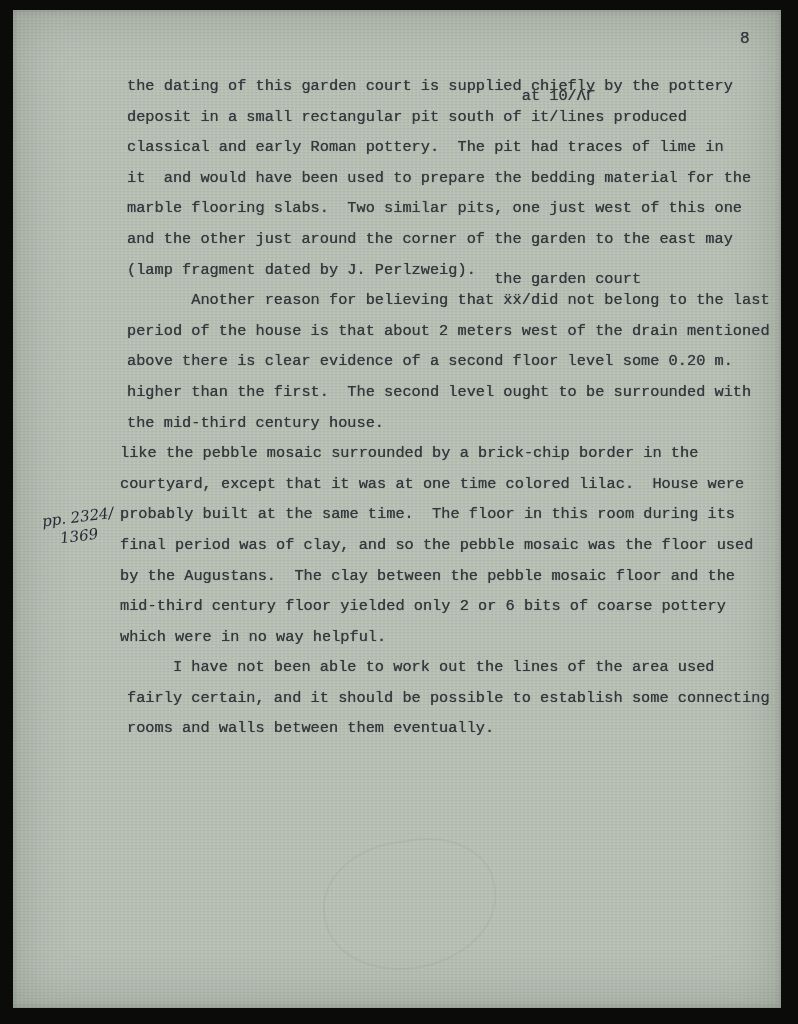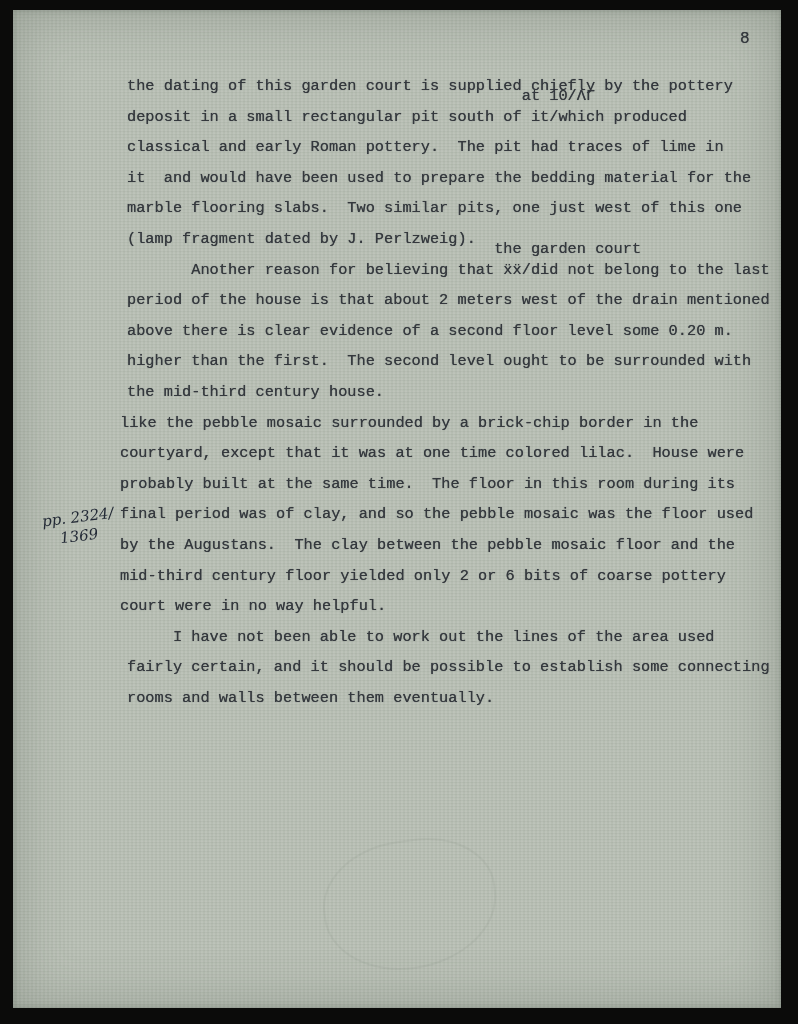--- a/index.html
+++ b/index.html
@@ -84,38 +84,39 @@
     <div class="page-number typed">8</div>
 
     <div class="margin-note">
       <div class="mn1">pp. 2324/</div>
       <div class="mn2">1369</div>
     </div>
 
     <div class="text-block typed">
         <div class="line normal">the dating of this garden court is supplied chiefly by the pottery</div>
         <div class="line insert">                                           at 10/ΛΓ</div>
-        <div class="line normal">deposit in a small rectangular pit south of it/which produced</div>
+        <div class="line normal">deposit in a small rectangular pit south of it/lines produced</div>
         <div class="line normal">classical and early Roman pottery.  The pit had traces of lime in</div>
         <div class="line normal">it  and would have been used to prepare the bedding material for the</div>
         <div class="line normal">marble flooring slabs.  Two similar pits, one just west of this one</div>
+        <div class="line normal">and the other just around the corner of the garden to the east may</div>
         <div class="line normal">(lamp fragment dated by J. Perlzweig).</div>
         <div class="line insert">                                        the garden court</div>
         <div class="line normal">       Another reason for believing that ẍẍ/did not belong to the last</div>
         <div class="line normal">period of the house is that about 2 meters west of the drain mentioned</div>
         <div class="line normal">above there is clear evidence of a second floor level some 0.20 m.</div>
         <div class="line normal">higher than the first.  The second level ought to be surrounded with</div>
         <div class="line normal">the mid-third century house.</div>
         <div class="line item-cont">like the pebble mosaic surrounded by a brick-chip border in the</div>
         <div class="line item-cont">courtyard, except that it was at one time colored lilac.  House were</div>
         <div class="line item-cont">probably built at the same time.  The floor in this room during its</div>
         <div class="line item-cont">final period was of clay, and so the pebble mosaic was the floor used</div>
         <div class="line item-cont">by the Augustans.  The clay between the pebble mosaic floor and the</div>
         <div class="line item-cont">mid-third century floor yielded only 2 or 6 bits of coarse pottery</div>
-        <div class="line item-cont">court were in no way helpful.</div>
+        <div class="line item-cont">which were in no way helpful.</div>
         <div class="line normal">     I have not been able to work out the lines of the area used</div>
         <div class="line normal">fairly certain, and it should be possible to establish some connecting</div>
         <div class="line normal">rooms and walls between them eventually.</div>
       </div>
 
     <div class="watermark"></div>
 
   </div>
 </div>
 

